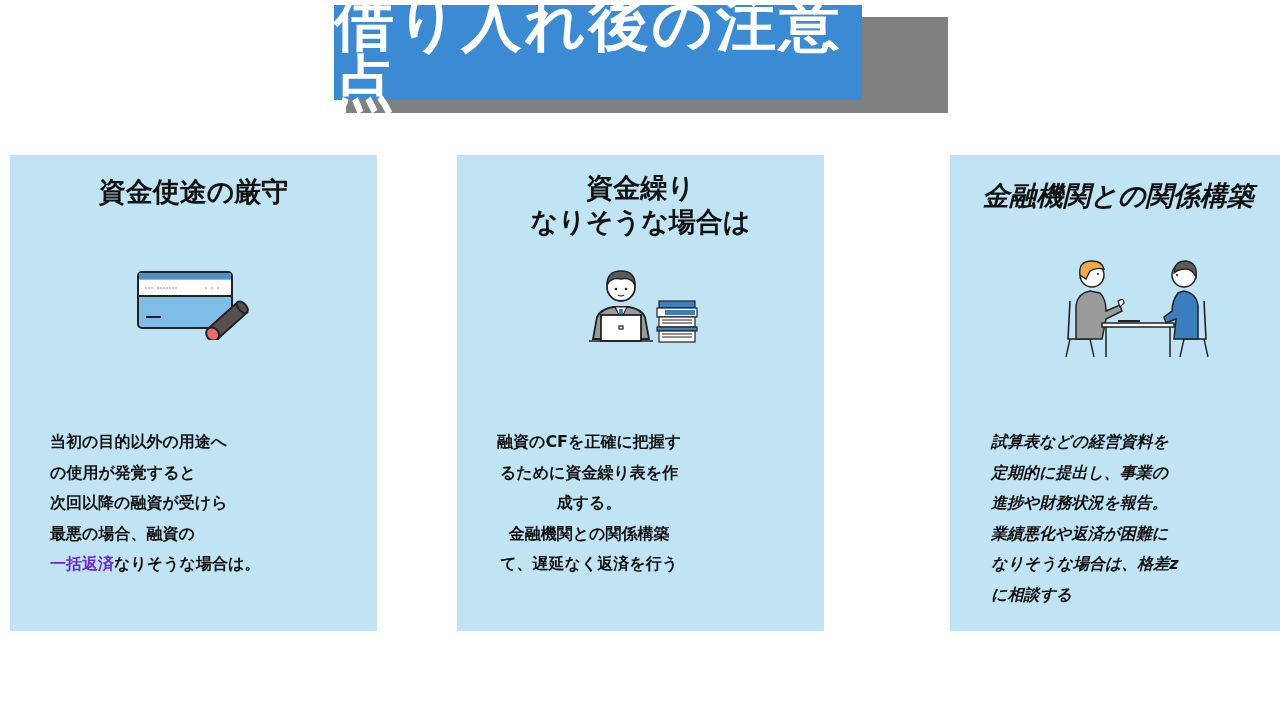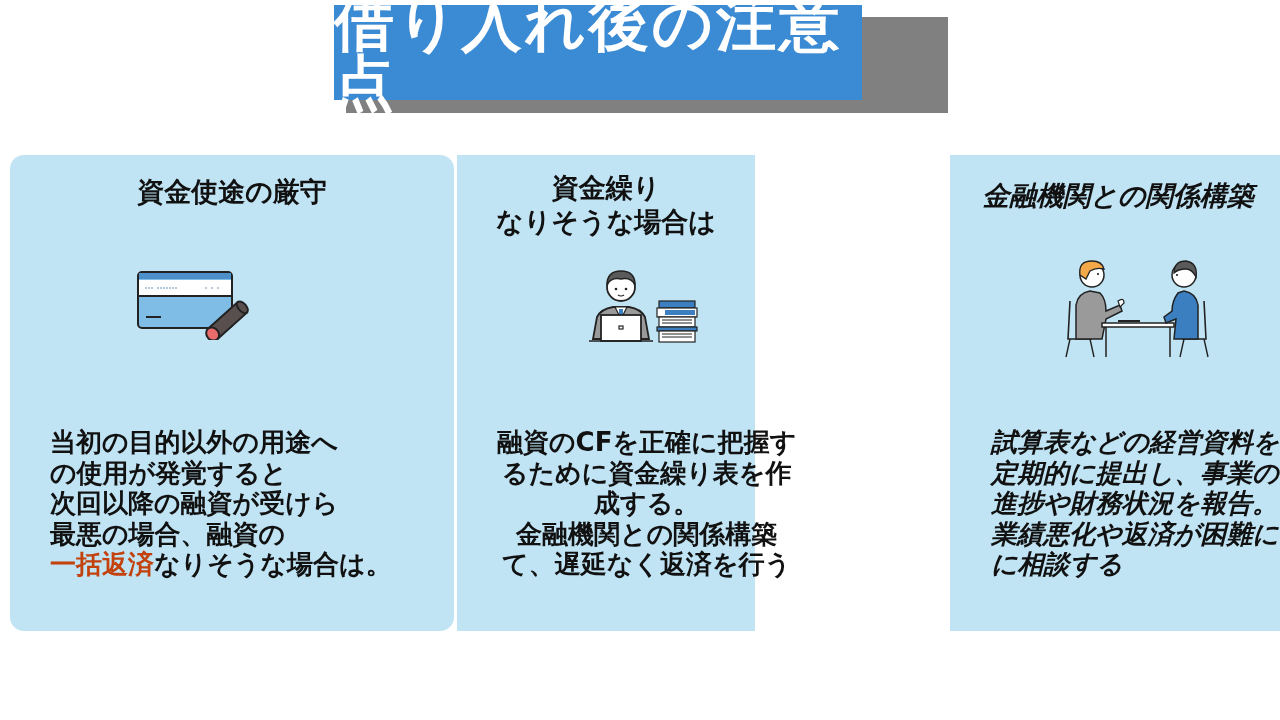--- a/index.html
+++ b/index.html
@@ -14,39 +14,39 @@
   .title-box {
     position:absolute; left:334px; top:5px; width:528px; height:95px; background:#3b8bd4;
     display:flex; align-items:center; justify-content:center;
   }
   .title-text {
     color:#ffffff; font-size:60px; font-weight:bold; letter-spacing:3px; line-height:1;
   }
   .panel {
     position:absolute; top:155px; height:476px; background:#c1e4f4;
   }
-  .p1 { left:10px; width:444px;border-radius:14px; }
-  .p2 { left:457px; width:298px; }
+  .p1 { left:10px; width:367px; }
+  .p2 { left:457px; width:367px; }
   .p3 { left:950px; width:336px;font-style:italic; }
   .panel-title {
     position:absolute; left:0; right:0; text-align:center; font-weight:bold;
     font-size:27px; line-height:34px; color:#111;
   }
   .p1 .panel-title { top:20px; }
   .p2 .panel-title { top:16px; }
   .p3 .panel-title { top:24px; }
   .icon { position:absolute; }
   .body-text {
-    position:absolute; font-weight:bold; font-size:26px; line-height:30.5px; color:#111;
+    position:absolute; font-weight:bold; font-size:16px; line-height:30.5px; color:#111;
     white-space:pre;
   }
   .p1 .body-text { left:40px; top:272px; }
   .p2 .body-text { left:40px; top:272px;text-align:center; }
   .p3 .body-text { left:41px; top:272px; }
-  .hl { color:#c2410c; }
+  .hl { color:#6d28d9; }
 </style>
 </head>
 <body>
 
 <div class="title-shadow"></div>
 <div class="title-box">
   <span class="title-text">借り入れ後の注意点</span>
 </div>
 
 <div class="panel p1">
@@ -136,14 +136,14 @@
     <rect x="40" y="70" width="72" height="4" fill="#ffffff" stroke="#222" stroke-width="1.5"></rect>
     <line x1="44" y1="74" x2="44" y2="104" stroke="#222" stroke-width="1.5"></line>
     <line x1="108" y1="74" x2="108" y2="104" stroke="#222" stroke-width="1.5"></line>
     <line x1="56" y1="68" x2="78" y2="68" stroke="#222" stroke-width="2"></line>
 
     <path d="M136 52 Q134 40 122 38 L116 40 Q110 48 110 58 L102 64 L104 70 L114 66 L112 86 L136 86 Z" fill="#3b7fc0" stroke="#222" stroke-width="1.5"></path>
     <circle cx="122" cy="22" r="12" fill="#ffffff" stroke="#222" stroke-width="1.5"></circle>
     <path d="M112 20 Q112 8 124 8 Q136 10 134 24 Q130 16 124 16 Q116 16 112 20 Z" fill="#5a5a5a" stroke="#222" stroke-width="1.3"></path>
     <circle cx="115" cy="22" r="1.1" fill="#222"></circle>
   </svg>
-  <div class="body-text"><div>試算表などの経営資料を</div><div>定期的に提出し、事業の</div><div>進捗や財務状況を報告。</div><div>業績悪化や返済が困難に</div><div>に相談する</div></div>
+  <div class="body-text"><div>試算表などの経営資料を</div><div>定期的に提出し、事業の</div><div>進捗や財務状況を報告。</div><div>業績悪化や返済が困難に</div><div>なりそうな場合は、格差z</div><div>に相談する</div></div>
 </div>
 
 </body></html>

